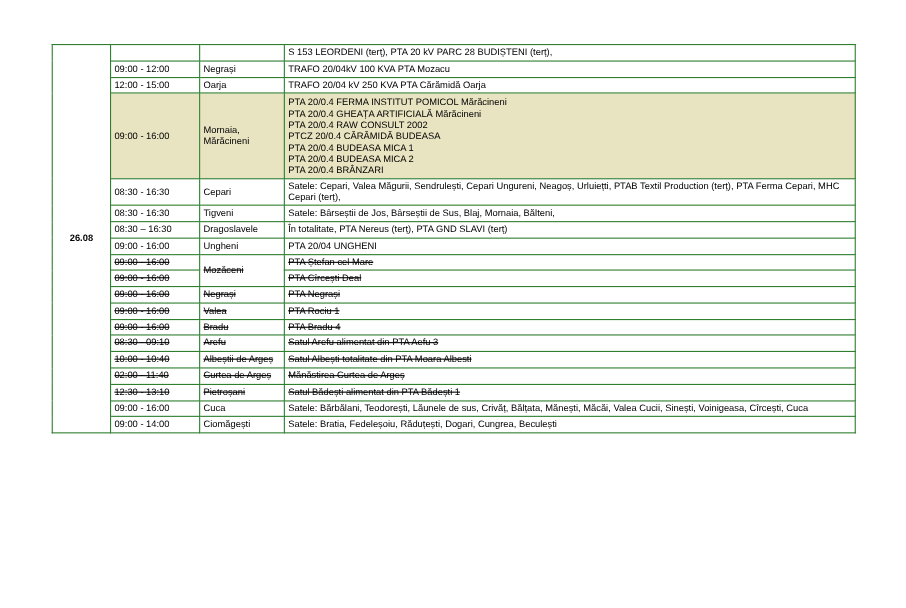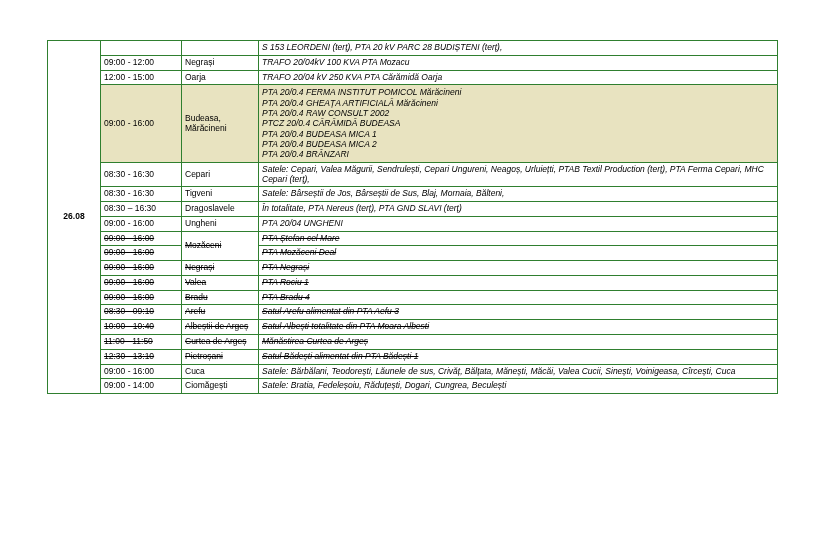--- a/index.html
+++ b/index.html
@@ -50,21 +50,20 @@
   td.time-cell {
     text-align: left;
     white-space: nowrap;
     margin-left: 11px;
   }
   td.loc-cell {
     text-align: left;
   }
   td.desc-cell {
     text-align: left;
-    font-style: italic;
   }
   .row-beige td {
     background: #e8e3c0;
   }
   .struck {
     color: #d40000;
     text-decoration: line-through;
   }
   .red {
     color: #d40000;
@@ -96,21 +95,21 @@
           <td class="loc-cell">Negrași</td>
           <td class="desc-cell">TRAFO 20/04kV 100 KVA PTA Mozacu</td>
         </tr>
         <tr>
           <td class="time-cell">12:00 - 15:00</td>
           <td class="loc-cell">Oarja</td>
           <td class="desc-cell">TRAFO 20/04 kV 250 KVA PTA Cărămidă Oarja</td>
         </tr>
         <tr class="row-beige">
           <td class="time-cell">09:00 - 16:00</td>
-          <td class="loc-cell">Budeasa, Mărăcineni</td>
+          <td class="loc-cell">Mornaia, Mărăcineni</td>
           <td class="desc-cell desc-multiline" style="white-space: pre-line;">PTA 20/0.4 FERMA INSTITUT POMICOL Mărăcineni
 PTA 20/0.4 GHEAȚA ARTIFICIALĂ Mărăcineni
 PTA 20/0.4 RAW CONSULT 2002
 PTCZ 20/0.4 CĂRĂMIDĂ BUDEASA
 PTA 20/0.4 BUDEASA MICA 1
 PTA 20/0.4 BUDEASA MICA 2
 PTA 20/0.4 BRÂNZARI</td>
         </tr>
         <tr>
           <td class="time-cell">08:30 - 16:30</td>
@@ -132,21 +131,21 @@
           <td class="loc-cell">Ungheni</td>
           <td class="desc-cell">PTA 20/04 UNGHENI</td>
         </tr>
         <tr>
           <td class="time-cell struck">09:00 - 16:00</td>
           <td class="loc-cell struck" rowspan="2">Mozăceni</td>
           <td class="desc-cell struck">PTA Ștefan cel Mare</td>
         </tr>
         <tr>
           <td class="time-cell struck">09:00 - 16:00</td>
-          <td class="desc-cell struck">PTA Mozăceni Deal</td>
+          <td class="desc-cell struck">PTA Cîrcești Deal</td>
         </tr>
         <tr>
           <td class="time-cell struck">09:00 - 16:00</td>
           <td class="loc-cell struck">Negrași</td>
           <td class="desc-cell struck">PTA Negrași</td>
         </tr>
         <tr>
           <td class="time-cell struck">09:00 - 16:00</td>
           <td class="loc-cell struck">Valea</td>
           <td class="desc-cell struck">PTA Rociu 1</td>
@@ -160,21 +159,21 @@
           <td class="time-cell struck">08:30 - 09:10</td>
           <td class="loc-cell struck">Arefu</td>
           <td class="desc-cell struck">Satul Arefu alimentat din PTA Aefu 3</td>
         </tr>
         <tr>
           <td class="time-cell struck">10:00 - 10:40</td>
           <td class="loc-cell struck">Albeștii de Argeș</td>
           <td class="desc-cell struck">Satul Albești totalitate din PTA  Moara Albesti</td>
         </tr>
         <tr>
-          <td class="time-cell struck">11:00 - 11:50</td>
+          <td class="time-cell struck">02:00 - 11:40</td>
           <td class="loc-cell struck">Curtea de Argeș</td>
           <td class="desc-cell struck">Mănăstirea Curtea de Argeș</td>
         </tr>
         <tr>
           <td class="time-cell struck">12:30 - 13:10</td>
           <td class="loc-cell struck">Pietroșani</td>
           <td class="desc-cell struck">Satul Bădești alimentat din PTA Bădești 1</td>
         </tr>
         <tr>
           <td class="time-cell red">09:00 - 16:00</td>

